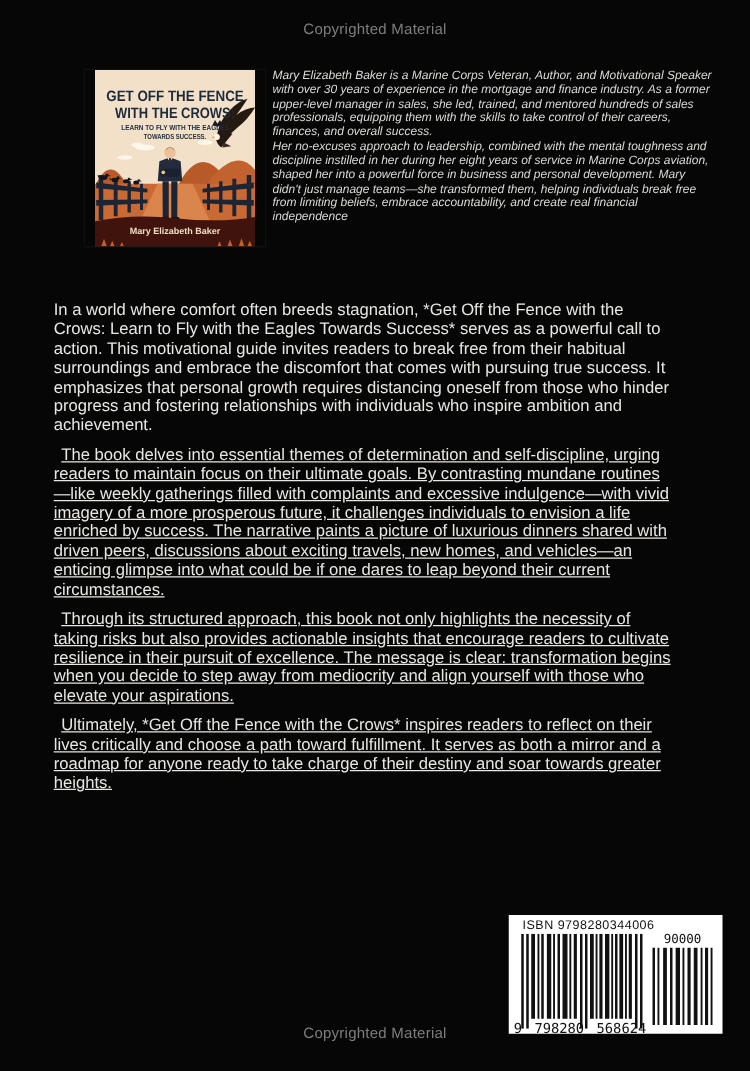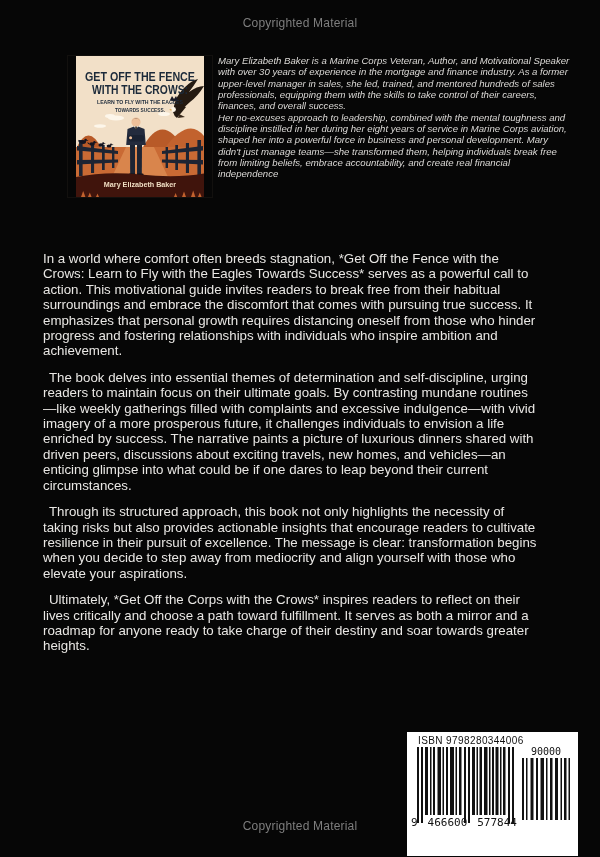--- a/index.html
+++ b/index.html
@@ -18,25 +18,25 @@
   .cover svg { display:block; width:100%; height:100%; }
 
   
   .bio { position:absolute; left:218px; top:55px; width:354px;
          color:#dcdad7; font-size:9.6px; line-height:11.35px; }
   .bio p { margin:0;font-style:italic; }
 
   
   .desc { position:absolute; left:43px; top:240px; width:496px;
           color:#e9e7e4; font-size:13.3px; line-height:15.4px; }
-  .desc p { margin:11px 0 8px 0; }
-  .desc p.ind { text-indent:6px; }
-
-  
-  .barcode-box { position:absolute; left:407px; top:732px; width:171px; height:124px;
+  .desc p { margin:0 0 8px 0; }
+  .desc p.ind { text-indent:6px;text-decoration:underline; }
+
+  
+  .barcode-box { position:absolute; left:407px; top:732px; width:171px; height:95px;
                  background:#ffffff; color:#111; }
   .isbn-label { position:absolute; left:11px; top:3px; font-size:10px; letter-spacing:.4px; }
   .bars-main { position:absolute; left:8px; top:15px; }
   .bars-supp { position:absolute; left:114px; top:26px; }
   .price-code { position:absolute; left:114px; top:14px; width:50px; text-align:center;
                 font-size:10px; font-family:"DejaVu Sans Mono",monospace; }
   .digits { position:absolute; left:4px; top:84px; width:106px; display:flex;
             justify-content:space-between; font-size:11px;
             font-family:"DejaVu Sans Mono",monospace; }
 </style>
@@ -158,21 +158,21 @@
 
   <div class="bio">
     <p>Mary Elizabeth Baker is a Marine Corps Veteran, Author, and Motivational Speaker with over 30 years of experience in the mortgage and finance industry. As a former upper-level manager in sales, she led, trained, and mentored hundreds of sales professionals, equipping them with the skills to take control of their careers, finances, and overall success.</p>
     <p>Her no-excuses approach to leadership, combined with the mental toughness and discipline instilled in her during her eight years of service in Marine Corps aviation, shaped her into a powerful force in business and personal development. Mary didn't just manage teams—she transformed them, helping individuals break free from limiting beliefs, embrace accountability, and create real financial independence</p>
   </div>
 
   <div class="desc">
     <p>In a world where comfort often breeds stagnation, *Get Off the Fence with the Crows: Learn to Fly with the Eagles Towards Success* serves as a powerful call to action. This motivational guide invites readers to break free from their habitual surroundings and embrace the discomfort that comes with pursuing true success. It emphasizes that personal growth requires distancing oneself from those who hinder progress and fostering relationships with individuals who inspire ambition and achievement.</p>
     <p class="ind">The book delves into essential themes of determination and self-discipline, urging readers to maintain focus on their ultimate goals. By contrasting mundane routines—like weekly gatherings filled with complaints and excessive indulgence—with vivid imagery of a more prosperous future, it challenges individuals to envision a life enriched by success. The narrative paints a picture of luxurious dinners shared with driven peers, discussions about exciting travels, new homes, and vehicles—an enticing glimpse into what could be if one dares to leap beyond their current circumstances.</p>
     <p class="ind">Through its structured approach, this book not only highlights the necessity of taking risks but also provides actionable insights that encourage readers to cultivate resilience in their pursuit of excellence. The message is clear: transformation begins when you decide to step away from mediocrity and align yourself with those who elevate your aspirations.</p>
-    <p class="ind">Ultimately, *Get Off the Corps with the Crows* inspires readers to reflect on their lives critically and choose a path toward fulfillment. It serves as both a mirror and a roadmap for anyone ready to take charge of their destiny and soar towards greater heights.</p>
+    <p class="ind">Ultimately, *Get Off the Fence with the Crows* inspires readers to reflect on their lives critically and choose a path toward fulfillment. It serves as both a mirror and a roadmap for anyone ready to take charge of their destiny and soar towards greater heights.</p>
   </div>
 
   <div class="barcode-box">
     <div class="isbn-label">ISBN 9798280344006</div>
 
     <svg class="bars-main" width="100" height="76" viewBox="0 0 100 76">
       <g fill="#111">
         <rect x="2" y="0" width="2" height="76"></rect>
           <rect x="6" y="0" width="2" height="76"></rect>
         <rect x="10" y="0" width="3" height="68"></rect>
@@ -213,20 +213,20 @@
         <rect x="29" y="0" width="2.5" height="62"></rect>
           <rect x="34" y="0" width="3" height="62"></rect>
         <rect x="39.5" y="0" width="1.5" height="62"></rect>
           <rect x="43" y="0" width="2.5" height="62"></rect>
         <rect x="47.5" y="0" width="1.5" height="62"></rect>
       </g>
     </svg>
 
     <div class="digits">
       <span>9</span>
-      <span>466600</span>
-      <span>577844</span>
+      <span>798280</span>
+      <span>568624</span>
     </div>
   </div>
 
   <div class="copyright bottom">Copyrighted Material</div>
 
 </div>
 
 </body></html>

